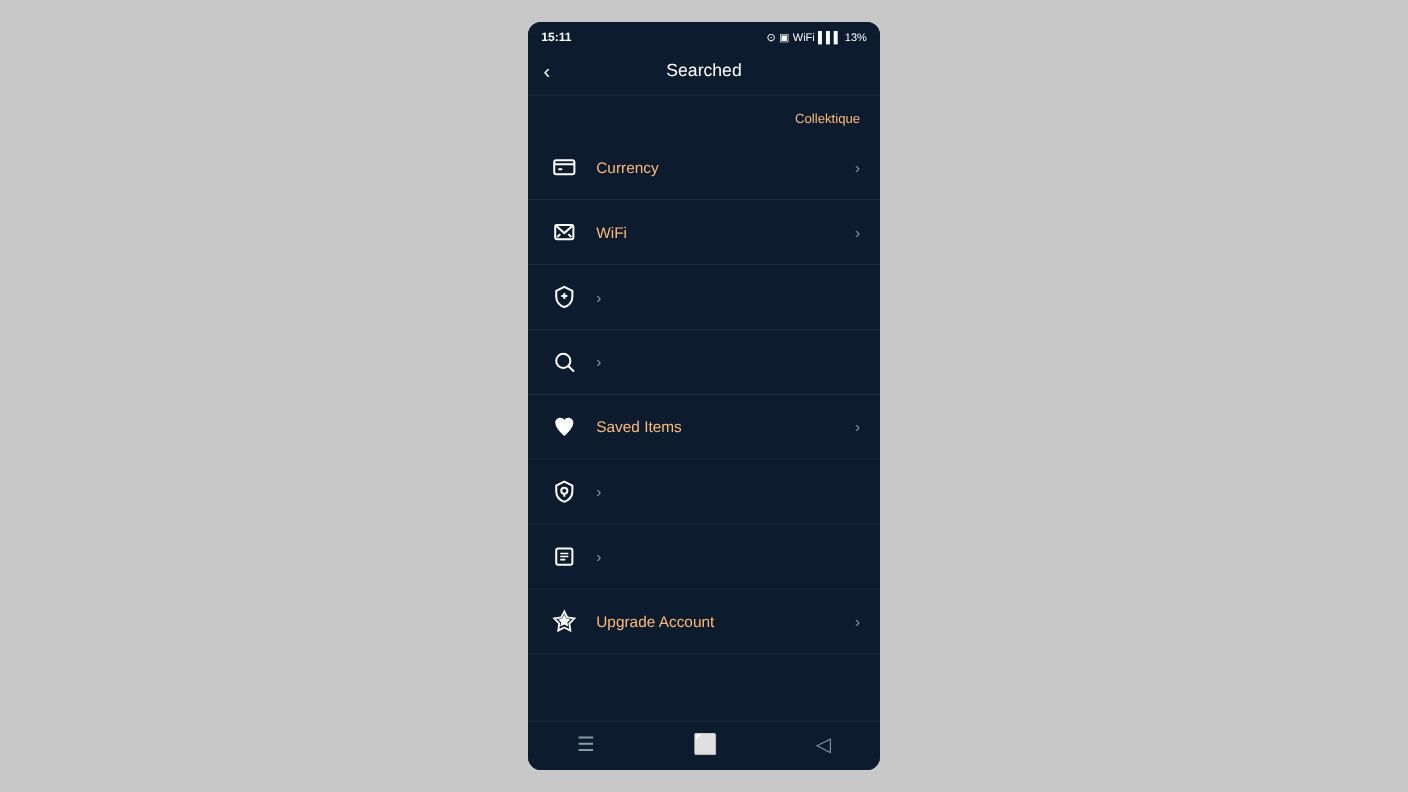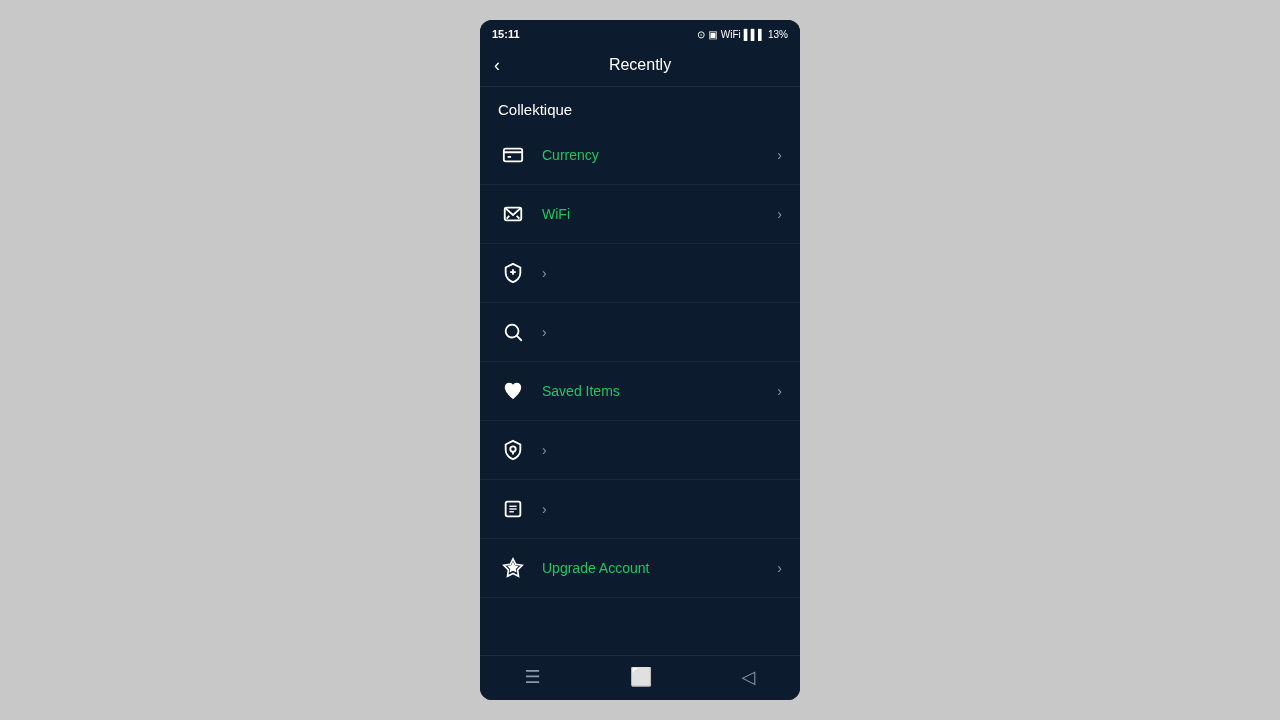--- a/index.html
+++ b/index.html
@@ -75,23 +75,24 @@
       font-size: 16px;
       font-weight: 500;
     }
     
     .content {
       flex: 1;
       overflow-y: auto;
       padding: 0;
     }
     .section-label {
-      color: #ffffff;
-      font-size: 15px;
+      color: #fdba74;
+      font-size: 12px;
       padding: 14px 18px 8px 18px;
+      text-align: right;
     }
     .menu-item {
       display: flex;
       align-items: center;
       padding: 14px 18px;
       cursor: pointer;
       border-bottom: 1px solid rgba(255,255,255,0.06);
     }
     .menu-icon {
       width: 30px;
@@ -102,21 +103,21 @@
       margin-right: 14px;
       flex-shrink: 0;
     }
     .menu-icon svg {
       width: 22px;
       height: 22px;
       fill: #fff;
     }
     .menu-label {
       flex: 1;
-      color: #22c55e;
+      color: #fdba74;
       font-size: 14px;
     }
     .menu-chevron {
       color: #8899aa;
       font-size: 14px;
     }
     
     .bottom-nav {
       background: #0d1b2e;
       display: flex;
@@ -144,21 +145,21 @@
       <span class="status-icon">⊙</span>
       <span class="status-icon">▣</span>
       <span class="status-icon">WiFi</span>
       <span class="status-icon">▌▌▌</span>
       <span class="battery-text">13%</span>
     </div>
   </div>
 
   <div class="header">
     <button class="back-btn">‹</button>
-    <span class="header-title">Recently</span>
+    <span class="header-title">Searched</span>
   </div>
 
   <div class="content">
     <div class="section-label">Collektique</div>
 
     <div class="menu-item">
       <div class="menu-icon">
         <svg viewBox="0 0 24 24" xmlns="http://www.w3.org/2000/svg">
           <rect x="2" y="5" width="20" height="14" rx="2" fill="none" stroke="white" stroke-width="2"></rect>
           <line x1="2" y1="9" x2="22" y2="9" stroke="white" stroke-width="2"></line>

